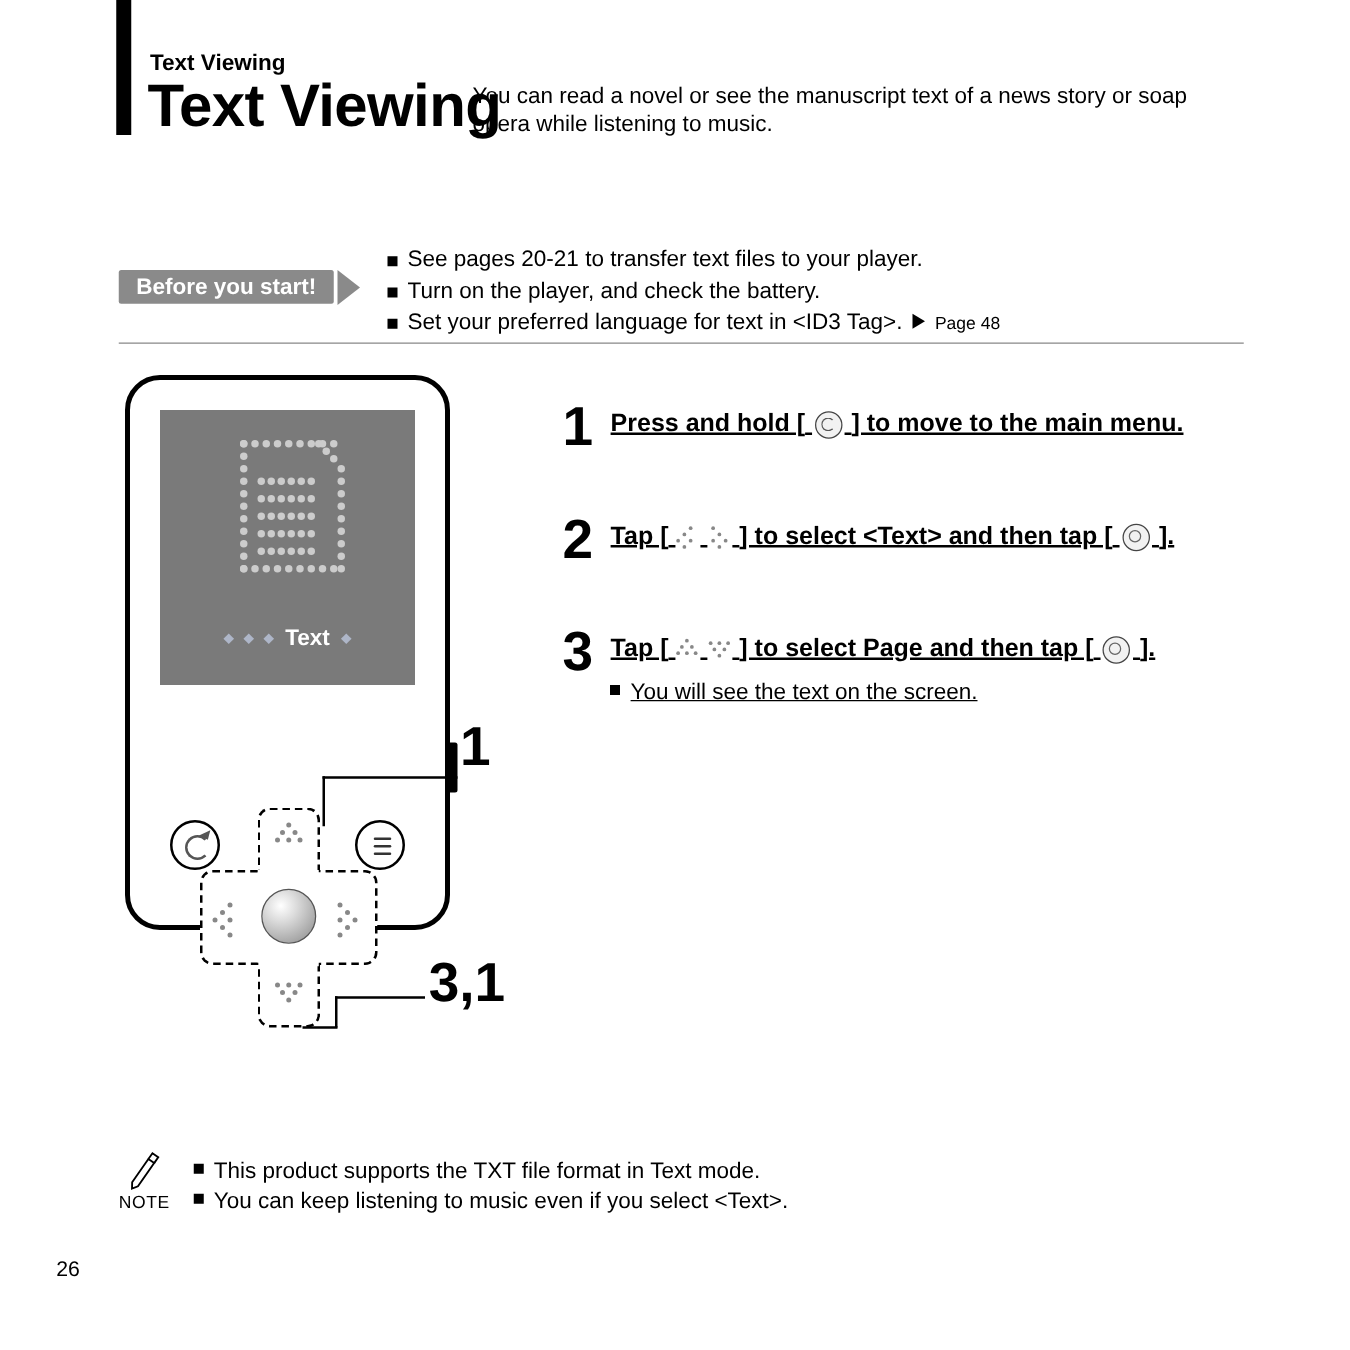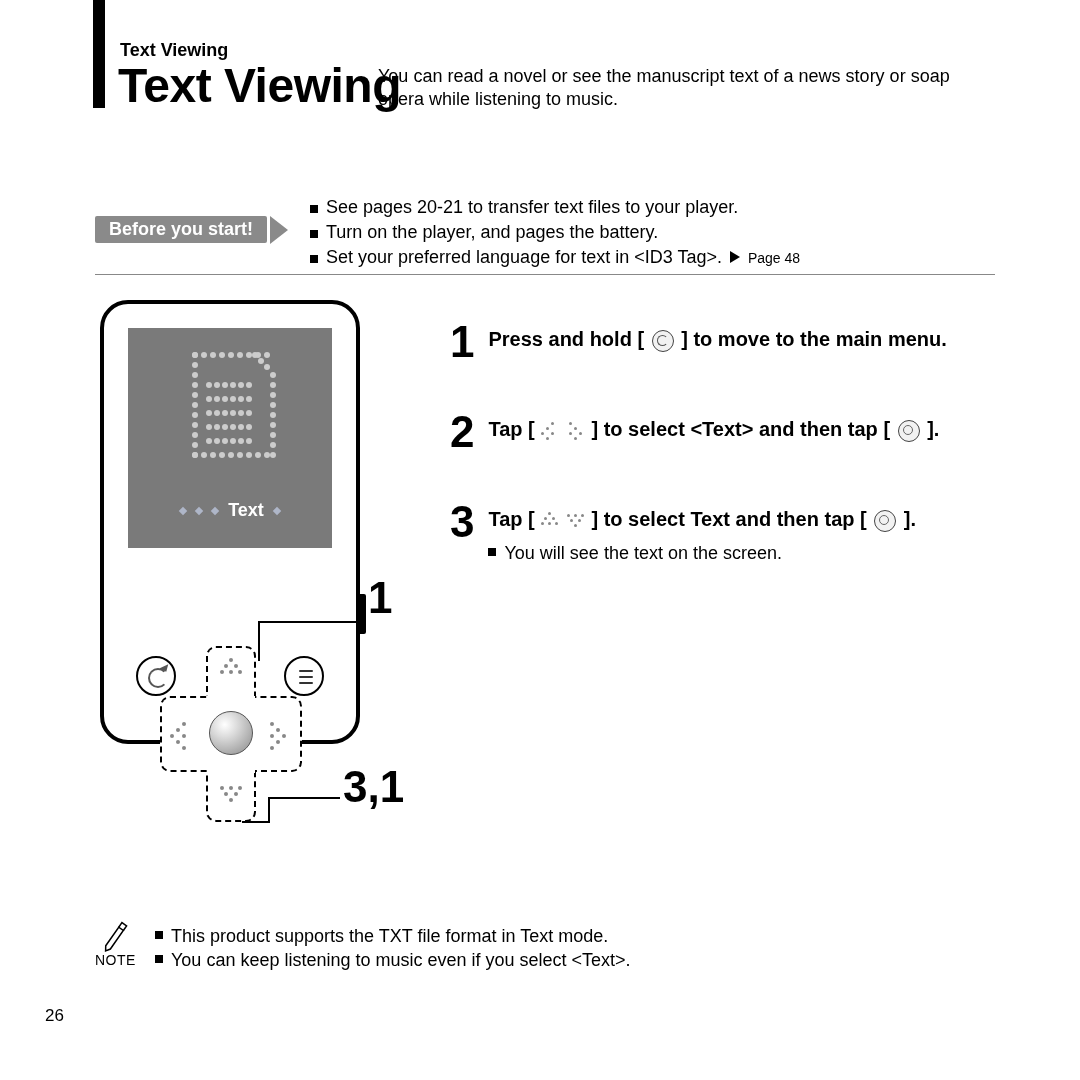--- a/index.html
+++ b/index.html
@@ -189,21 +189,21 @@
 
   
   .steps {
     position: absolute;
     left: 450px;
     top: 320px;
     width: 540px;
   }
   .step { display:flex; gap: 14px; margin-bottom: 46px;}
   .step-num { font-size: 44px; font-weight:bold; line-height:1; font-family: Arial, sans-serif;}
-  .step-text { font-size: 20px; font-weight:bold; line-height:1.3; padding-top:6px;}
+  .step-text { font-size: 20px; font-weight:bold; line-height:1.3; padding-top:6px;text-decoration:underline;}
   .step-text .normal { font-weight:normal; font-size:18px;}
   .icon-circ {
     display:inline-block; width:22px; height:22px; border:1.5px solid #444;
     border-radius:50%; vertical-align:middle; margin:0 2px;
     background:#f2f2f2; position:relative;
   }
   .icon-ring {
     position:absolute; left:4px; top:4px; width:10px; height:10px;
     border:1.5px solid #666; border-radius:50%;
   }
@@ -249,21 +249,21 @@
 <div class="before-start-badge">Before you start!</div>
 <div class="before-start-arrow"></div>
 
 <div class="prereq-list">
   <div class="row">
       <span class="sq"></span>
       <span>See pages 20-21 to transfer text files to your player.</span>
     </div>
   <div class="row">
       <span class="sq"></span>
-      <span>Turn on the player, and pages the battery.</span>
+      <span>Turn on the player, and check the battery.</span>
     </div>
   <div class="row">
       <span class="sq"></span>
     <span>
       <span>Set your preferred language for text in &lt;ID3 Tag&gt;.</span>
       <span class="triangle-right"></span>
       <span class="page-ref">Page 48</span>
     </span>
   </div>
 </div>
@@ -439,21 +439,21 @@
   <div class="step">
     <div class="step-num">3</div>
     <div class="step-text">
       <span>Tap [</span>
       <span class="tiny-dots">
         <span style="left:7px;top:0;"></span><span style="left:3px;top:5px;"></span><span style="left:11px;top:5px;"></span><span style="left:0;top:10px;"></span><span style="left:7px;top:10px;"></span><span style="left:14px;top:10px;"></span>
       </span>
       <span class="tiny-dots">
         <span style="left:0;top:2px;"></span><span style="left:7px;top:2px;"></span><span style="left:14px;top:2px;"></span><span style="left:3px;top:7px;"></span><span style="left:11px;top:7px;"></span><span style="left:7px;top:12px;"></span>
       </span>
-      <span>] to select Text and then tap [</span>
+      <span>] to select Page and then tap [</span>
       <span class="icon-circ"><span class="icon-ring"></span></span>
       <span>].</span>
       <div class="sub-bullet">
         <span class="sq"></span>
         <span class="normal">You will see the text on the screen.</span>
       </div>
     </div>
   </div>
 </div>
 

